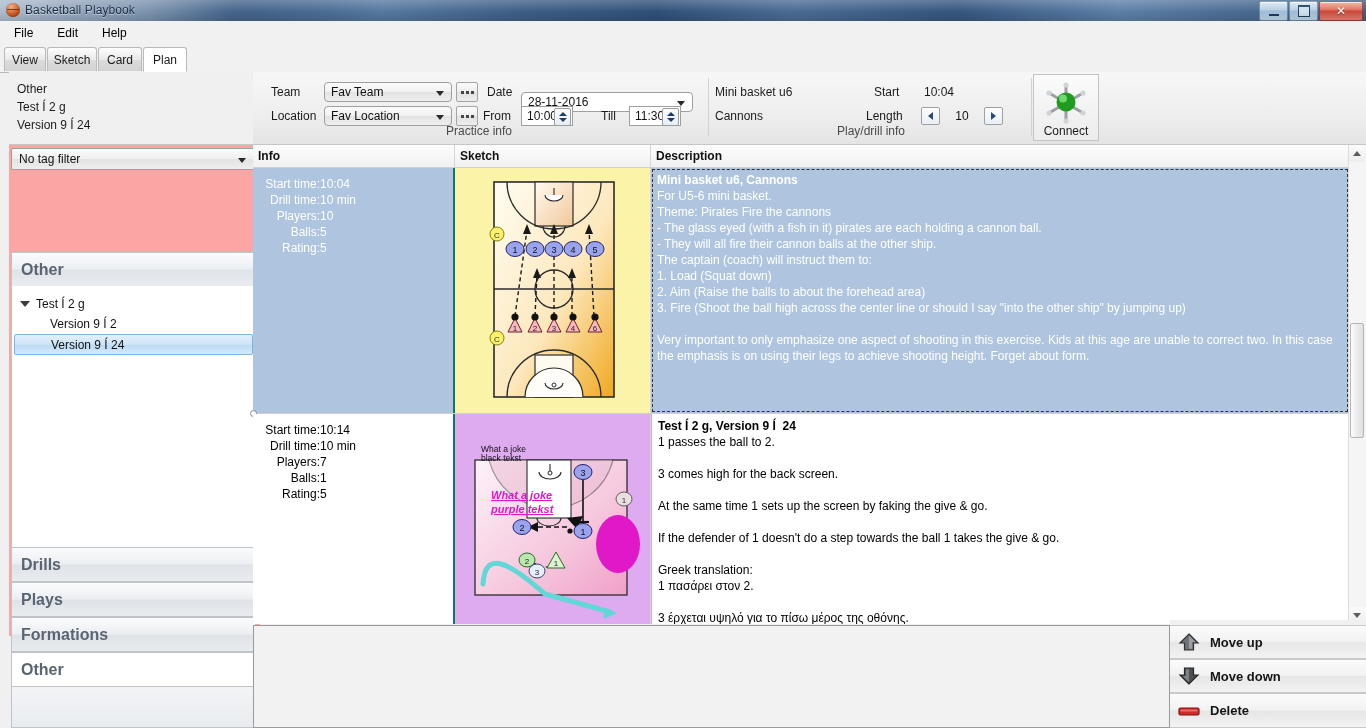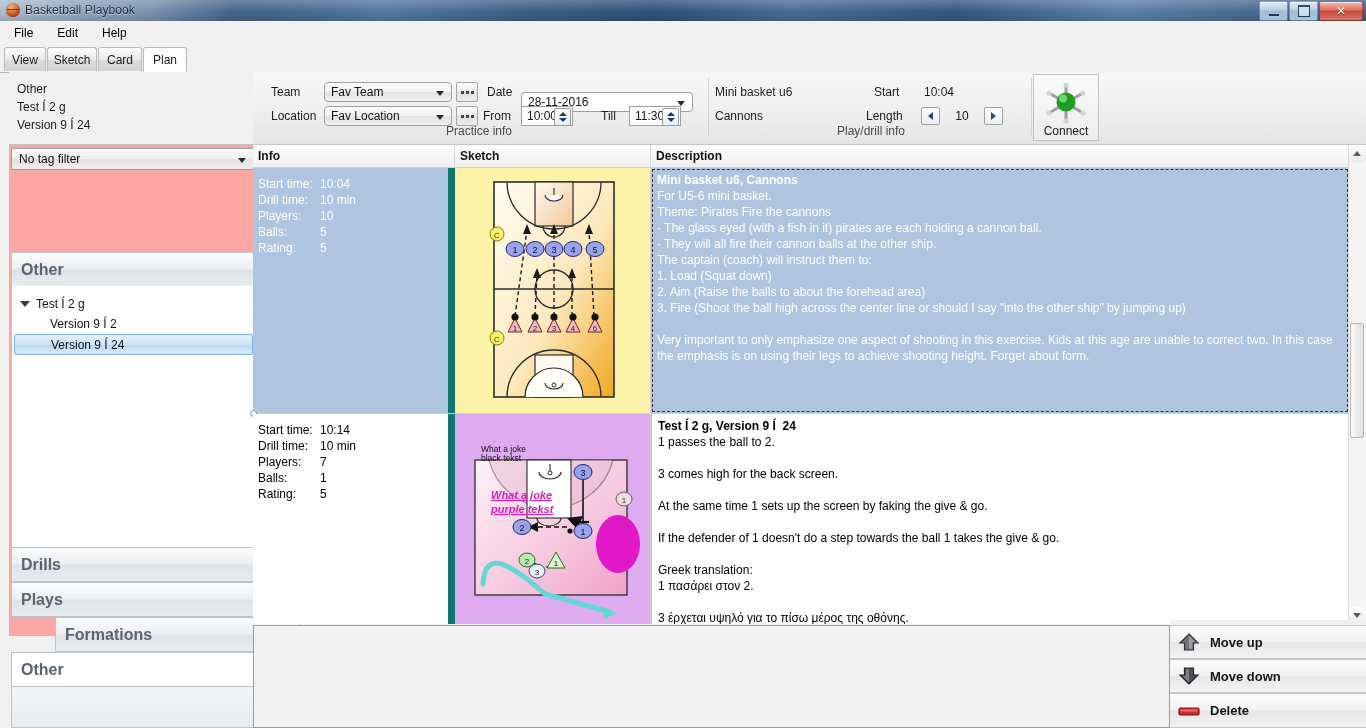--- a/index.html
+++ b/index.html
@@ -186,21 +186,21 @@
   
   .gridwrap{position:absolute;left:253px;top:145px;width:1113px;height:479px;background:#fff;}
   .gh{
     position:absolute;top:0;height:23px;box-sizing:border-box;
     background:linear-gradient(to bottom,#fdfdfd,#f0f0f0);
     border-right:1px solid #d6d6d6;border-bottom:1px solid #cfcfcf;
     display:flex;align-items:center;padding-left:5px;
     font-size:12px;font-weight:bold;color:#111;
   }
   .row{position:absolute;left:0;box-sizing:border-box;}
-  .cell-info{position:absolute;box-sizing:border-box;border-right:7px solid #0f766e;}
+  .cell-info{position:absolute;box-sizing:border-box;border-right:2px solid #0f766e;text-align:right;}
   .cell-info.sel{background:#afc4de;}
   .cell-info .ln{display:flex;font-size:12px;line-height:16px;padding-left:5px;}
   .cell-info .k{width:62px;}
   .cell-info.sel .ln{color:#fff;}
   .cell-sketch{position:absolute;box-sizing:border-box;border-right:1px solid #d6d6d6;overflow:hidden;}
   .cell-desc{position:absolute;box-sizing:border-box;padding:4px 6px;overflow:hidden;}
   .cell-desc.sel{background:#afc4de;color:#fff;outline:1px dashed #333;outline-offset:-2px;}
   .dline{font-size:12px;line-height:16px;white-space:pre;}
   .dline.b{font-weight:bold;}
   .rowsplit{position:absolute;left:0;width:1113px;height:1px;background:#cfcfcf;}
@@ -305,21 +305,21 @@
         <span>Version 9 Í  24</span>
       </div>
     </div>
 
     <div class="lp-groupbar" style="top:475px;">
       <span>Drills</span>
     </div>
     <div class="lp-groupbar" style="top:510px;">
       <span>Plays</span>
     </div>
-    <div class="lp-groupbar" style="top:545px;margin-left:44px;">
+    <div class="lp-groupbar" style="top:545px;">
       <span>Formations</span>
     </div>
     <div class="lp-groupbar plain" style="top:580px;">
       <span>Other</span>
     </div>
     <div class="lp-bottomfill" style="top:615px;height:41px;"></div>
   </div>
 
   <div class="ribbon">
 

